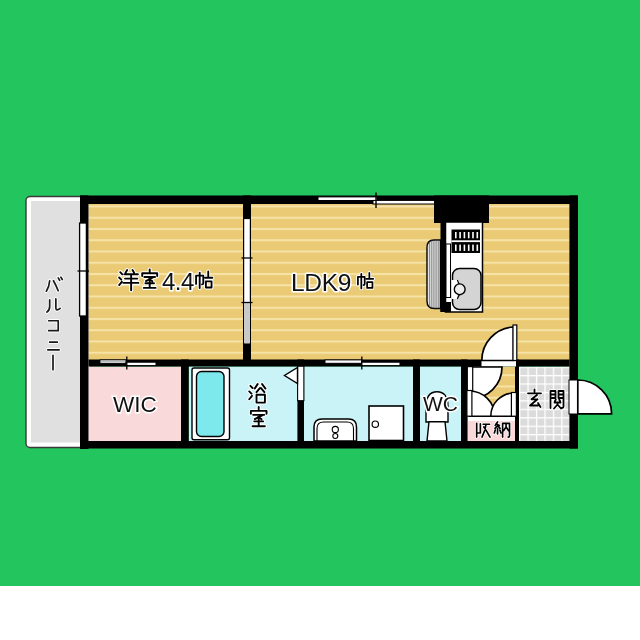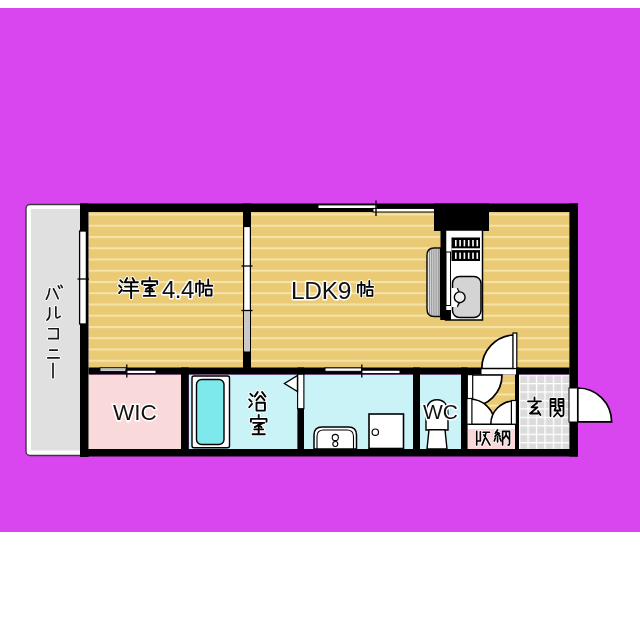--- a/index.html
+++ b/index.html
@@ -1,16 +1,16 @@
 <!DOCTYPE html>
 <html><head>
 <meta charset="utf-8">
 <style>
   html,body{margin:0;padding:0;background:#fff;}
-  #stage{position:relative;width:640px;height:524px;background:#d946ef;overflow:hidden;margin-top:8px;}
+  #stage{position:relative;width:640px;height:586px;background:#22c55e;overflow:hidden;}
   svg{position:absolute;left:0;top:0;}
   text{font-family:"Liberation Sans",sans-serif;fill:#111;}
 </style>
 </head>
 <body>
 <div id="stage">
 <svg width="640" height="640" viewBox="0 0 640 640">
 <defs>
   <pattern id="tatami" patternUnits="userSpaceOnUse" x="0" y="205.5" width="12" height="11.25">
     <rect x="0" y="0" width="12" height="11.25" fill="#eaca74"></rect>

